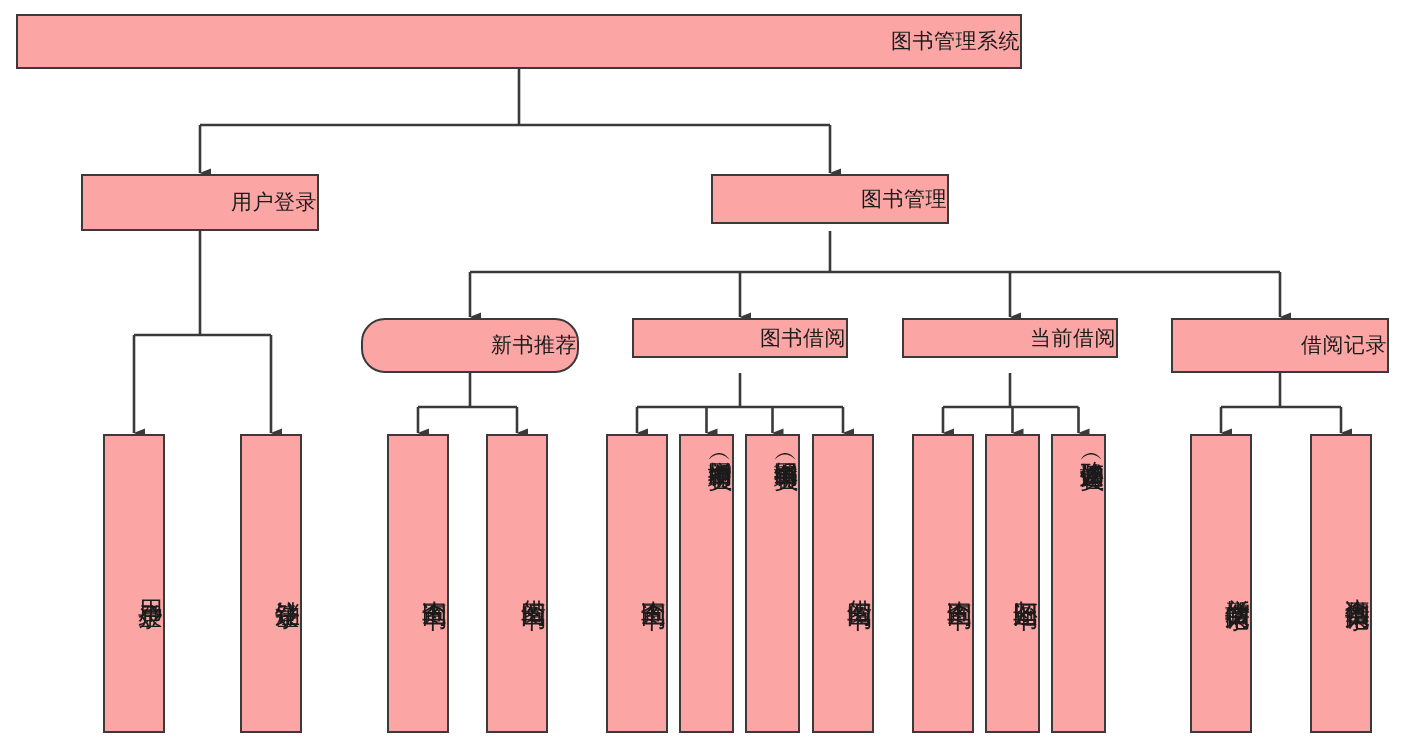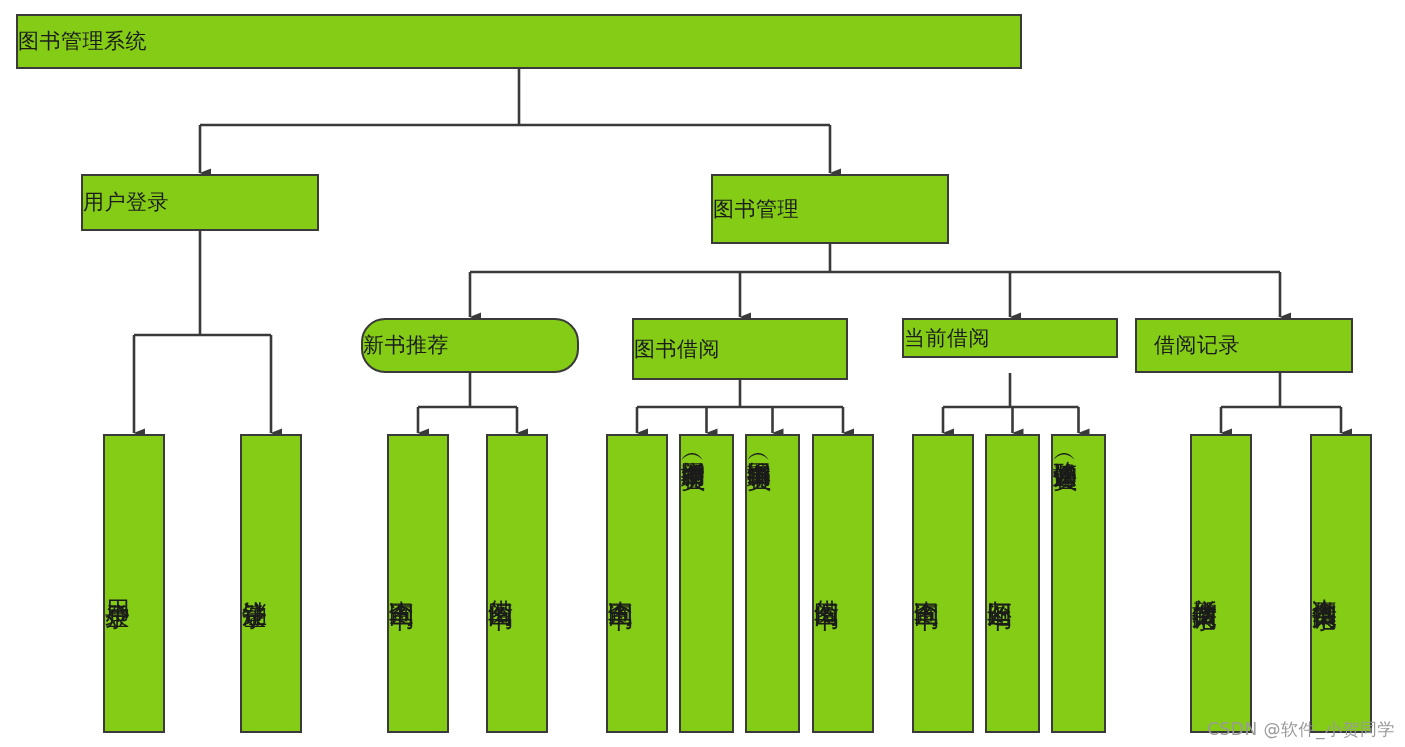--- a/index.html
+++ b/index.html
@@ -25,24 +25,24 @@
     left: 0;
     top: 0;
     width: 1405px;
     height: 747px;
     pointer-events: none;
   }
   .node {
     position: absolute;
     box-sizing: border-box;
     border: 2.5px solid #3a3a3a;
-    background: #84cc16;
+    background: #fca5a5;
     display: flex;
     align-items: center;
-    justify-content: flex-start;
+    justify-content: flex-end;
     color: #1b1b1b;
   }
   .node-label {
     display: block;
     text-align: center;
     line-height: 1.08;
     letter-spacing: 0.5px;
     color: #1b1b1b;
   }
   .node.horizontal .node-label {
@@ -128,33 +128,33 @@
       </g>
   </svg>
 
   <div id="nodes-layer">
       <div class="node horizontal" style="left: 16px; top: 14px; width: 1006px; height: 55px;">
         <span class="node-label">图书管理系统</span>
       </div>
       <div class="node horizontal" style="left: 81px; top: 174px; width: 238px; height: 57px;">
         <span class="node-label">用户登录</span>
       </div>
-      <div class="node horizontal" style="left: 711px; top: 174px; width: 238px; height: 70px;">
+      <div class="node horizontal" style="left: 711px; top: 174px; width: 238px; height: 50px;">
         <span class="node-label">图书管理</span>
       </div>
       <div class="node horizontal" style="left: 361px; top: 318px; width: 218px; height: 55px; border-radius: 24px;">
         <span class="node-label">新书推荐</span>
       </div>
-      <div class="node horizontal" style="left: 632px; top: 318px; width: 216px; height: 62px;">
+      <div class="node horizontal" style="left: 632px; top: 318px; width: 216px; height: 40px;">
         <span class="node-label">图书借阅</span>
       </div>
       <div class="node horizontal" style="left: 902px; top: 318px; width: 216px; height: 40px;">
         <span class="node-label">当前借阅</span>
       </div>
-      <div class="node horizontal" style="left: 1135px; top: 318px; width: 218px; height: 55px; padding-left: 17px;">
+      <div class="node horizontal" style="left: 1171px; top: 318px; width: 218px; height: 55px; padding-left: 17px;">
         <span class="node-label">借阅记录</span>
       </div>
       <div class="node vertical centered" style="left: 103px; top: 434px; width: 62px; height: 299px;">
         <span class="node-label">用户登录</span>
       </div>
       <div class="node vertical centered" style="left: 240px; top: 434px; width: 62px; height: 299px;">
         <span class="node-label">注销登录</span>
       </div>
       <div class="node vertical centered" style="left: 387px; top: 434px; width: 62px; height: 299px;">
         <span class="node-label">查询图书</span>
@@ -184,15 +184,14 @@
         <span class="node-label">确认归还（管理员）</span>
       </div>
       <div class="node vertical centered" style="left: 1190px; top: 434px; width: 62px; height: 299px;">
         <span class="node-label">新增借阅记录</span>
       </div>
       <div class="node vertical centered" style="left: 1310px; top: 434px; width: 62px; height: 299px;">
         <span class="node-label">查询借阅记录</span>
       </div>
     </div>
 
-  <div id="watermark">CSDN @软件_小贺同学</div>
 
 </div>
 
 </body></html>

